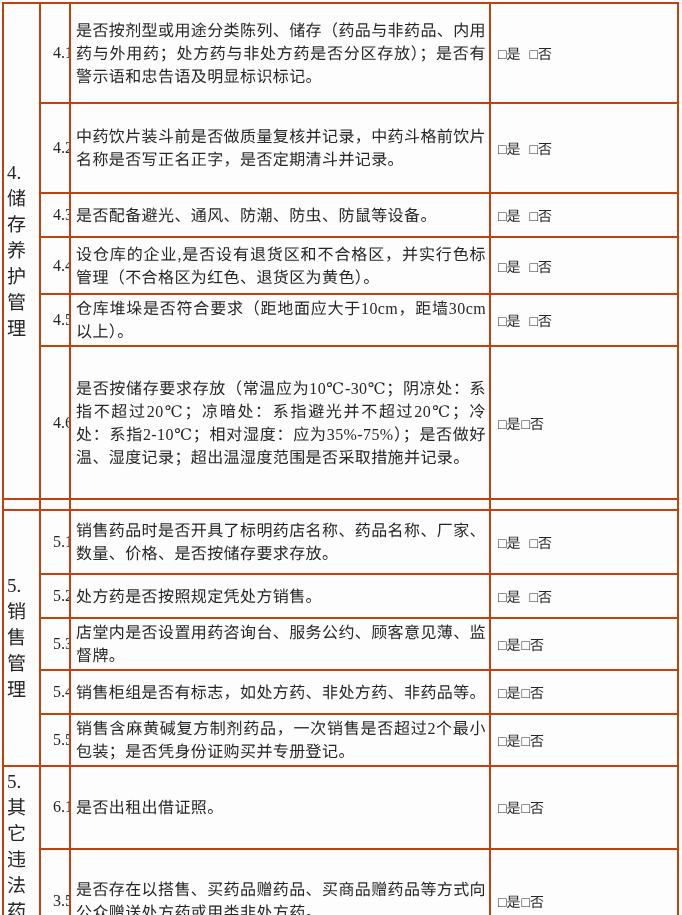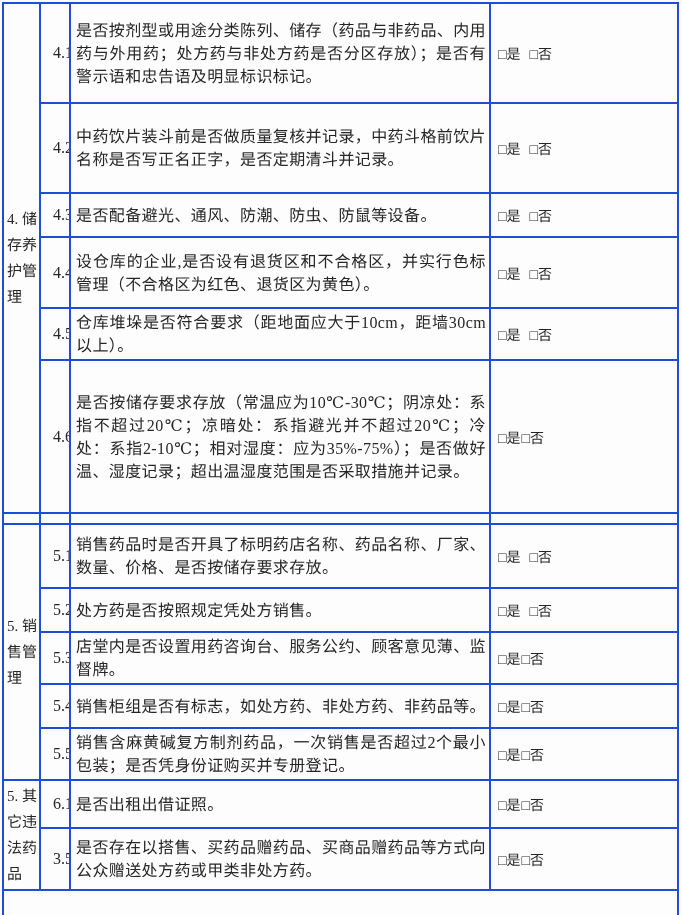--- a/index.html
+++ b/index.html
@@ -18,28 +18,28 @@
     }
     table.form {
       position: absolute;
       left: 2px;
       top: 2px;
       width: 675px;
       border-collapse: collapse;
       table-layout: fixed;
     }
     td {
-      border: 2px solid #1d4ed8;
+      border: 2px solid #c2410c;
       vertical-align: middle;
       box-sizing: border-box;
       overflow: hidden;
       padding: 2px 3px;
     }
     td.cat {
-      font-size: 15px;
+      font-size: 19px;
       line-height: 26px;
       text-align: justify;
       padding: 2px 2px 2px 3px;
       vertical-align: middle;
       word-break: break-all;
     }
     td.num {
       text-align: center;
       font-size: 16px;
       padding: 12px;
@@ -91,21 +91,21 @@
     <tr style="height:90px">
       <td class="num">4.2</td>
       <td class="desc">中药饮片装斗前是否做质量复核并记录，中药斗格前饮片名称是否写正名正字，是否定期清斗并记录。</td>
       <td class="ans"><span class="opt">□是</span><span class="opt">□否</span></td>
     </tr>
     <tr style="height:42px">
       <td class="num">4.3</td>
       <td class="desc">是否配备避光、通风、防潮、防虫、防鼠等设备。</td>
       <td class="ans"><span class="opt">□是</span><span class="opt">□否</span></td>
     </tr>
-    <tr style="height:71px">
+    <tr style="height:57px">
       <td class="num">4.4</td>
       <td class="desc">设仓库的企业,是否设有退货区和不合格区，并实行色标管理（不合格区为红色、退货区为黄色）。</td>
       <td class="ans"><span class="opt">□是</span><span class="opt">□否</span></td>
     </tr>
     <tr style="height:50px">
       <td class="num">4.5</td>
       <td class="desc">仓库堆垛是否符合要求（距地面应大于10cm，距墙30cm以上）。</td>
       <td class="ans"><span class="opt">□是</span><span class="opt">□否</span></td>
     </tr>
     <tr style="height:153px">

